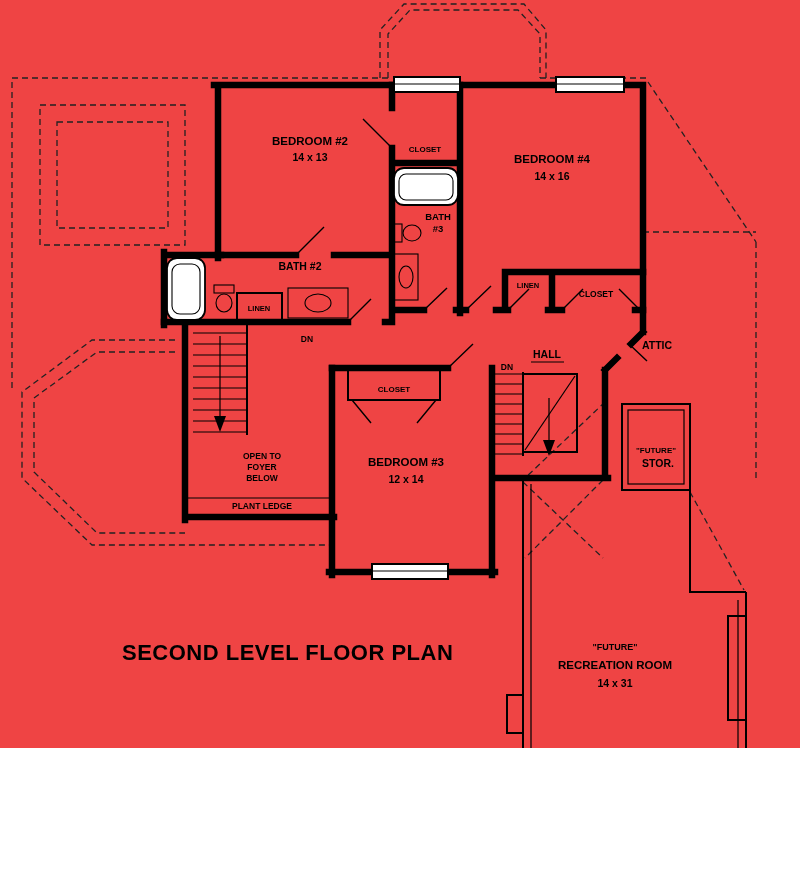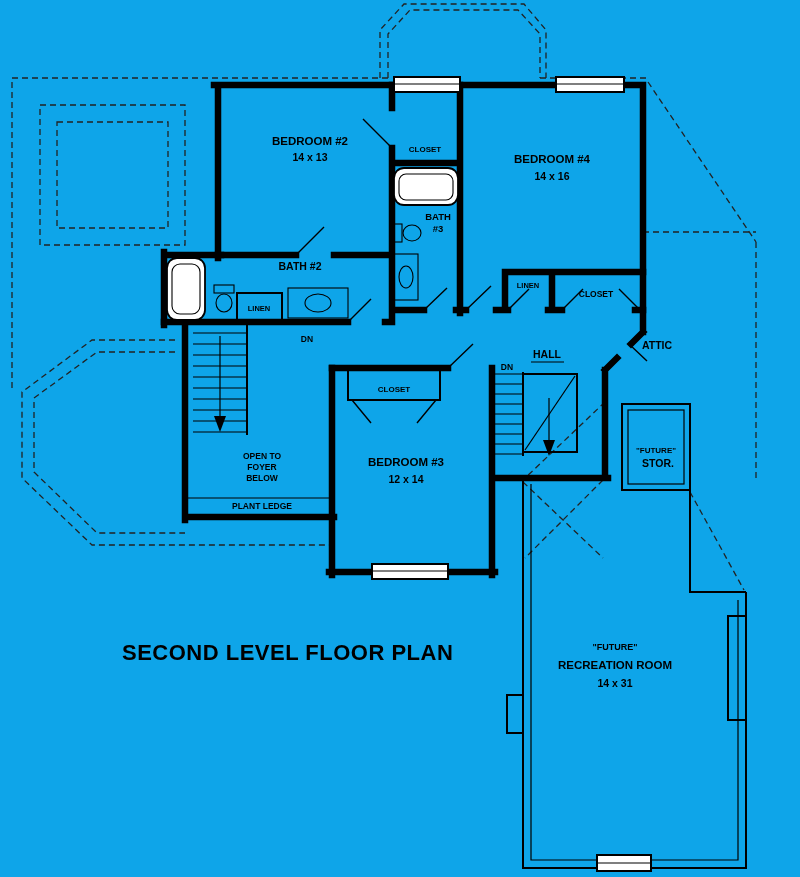--- a/index.html
+++ b/index.html
@@ -1,16 +1,16 @@
 <!DOCTYPE html>
 <html><head>
 <meta charset="utf-8">
 <style>
   html,body{margin:0;padding:0;background:#ffffff;}
-  #stage{position:relative;width:800px;height:877px;background:#0ea5e9;overflow:hidden;
+  #stage{position:relative;width:800px;height:748px;background:#ef4444;overflow:hidden;
          font-family:"Liberation Sans",sans-serif;}
   svg{position:absolute;left:0;top:0;}
   text{fill:#000;font-family:"Liberation Sans",sans-serif;font-weight:bold;}
   .wall{stroke:#000;stroke-width:6.5;fill:none;stroke-linecap:square;}
   .thin{stroke:#000;stroke-width:2;fill:none;}
   .hair{stroke:#000;stroke-width:1.2;fill:none;}
   .door{stroke:#000;stroke-width:1.4;fill:none;}
   .dash{stroke:#222;stroke-width:1.3;fill:none;stroke-dasharray:6 4;}
   .winrect{fill:#fff;stroke:#000;stroke-width:2;}
   .fix{fill:#fff;stroke:#000;stroke-width:1.8;}

